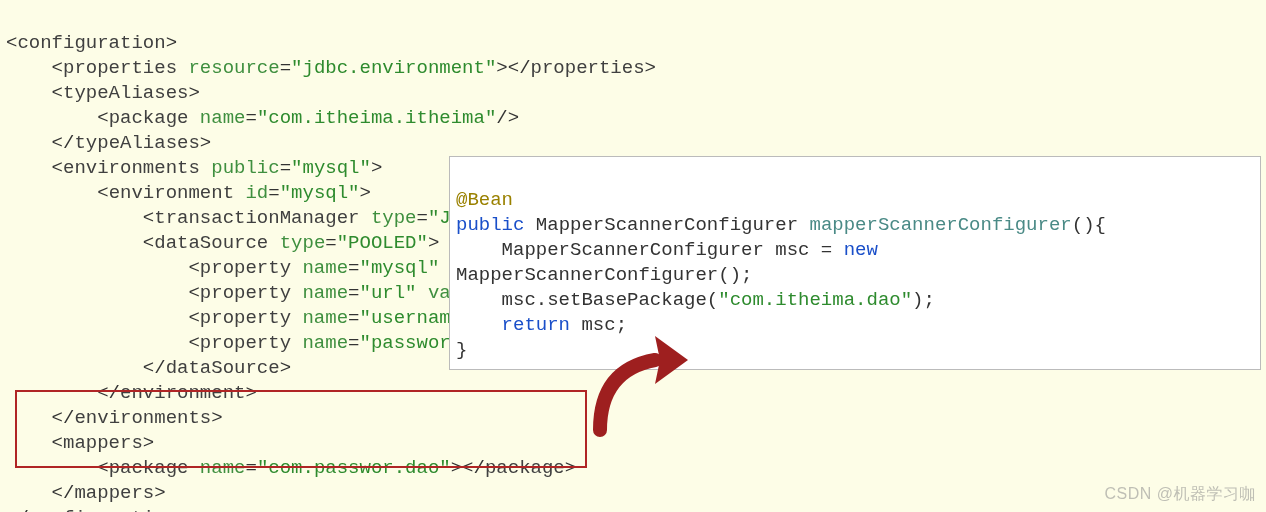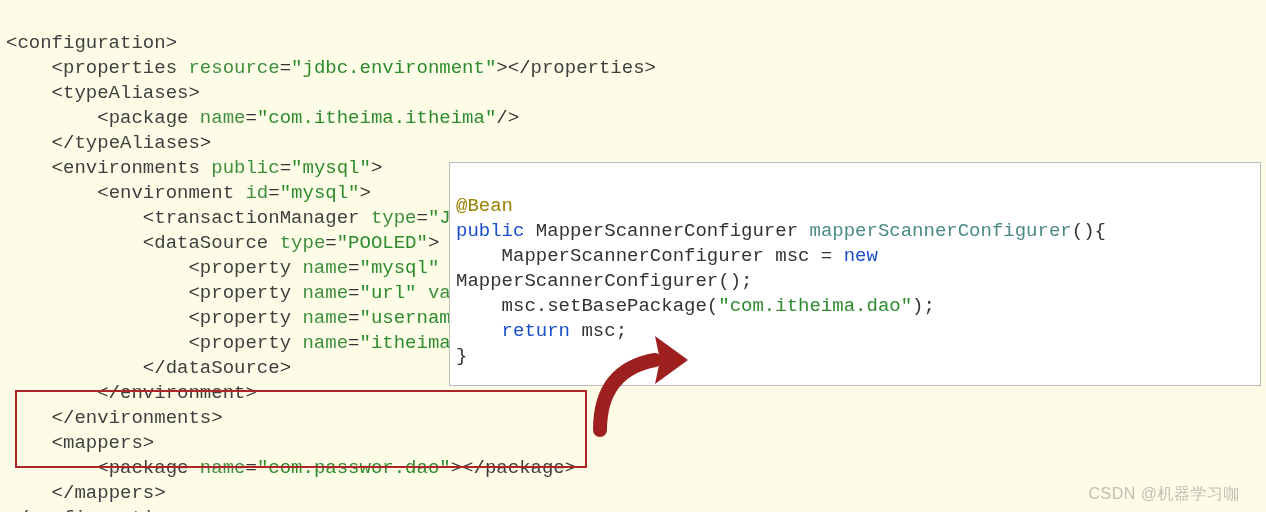--- a/index.html
+++ b/index.html
@@ -21,38 +21,38 @@
 .highlight-box{
   position:absolute;
   left:15px;top:390px;
   width:572px;height:78px;
   border:2px solid #b02525;
   box-sizing:border-box;
   pointer-events:none;
 }
 .popup{
   position:absolute;
-  left:449px;top:162px;
+  left:449px;top:156px;
   width:812px;
   min-height:186px;
-  padding:6px 6px 16px 6px;
+  padding:6px 6px 6px 6px;
   background:#fff;
   border:1px solid #bbb;
   box-sizing:border-box;
   white-space:pre;
   font-family:"Consolas","Menlo","Courier New",monospace;
 }
 .anno{color:#9a8100}
 .kw{color:#1a4fc9}
 .type{color:#333}
 .mname{color:#4a8a86}
 .str{color:#2e8b2e}
 .svg-arrow{position:absolute;left:580px;top:330px;pointer-events:none}
 .watermark{
-  position:absolute;right:26px;bottom:6px;
+  position:absolute;right:10px;bottom:6px;
   color:rgba(140,140,140,.55);
   font-family:sans-serif;font-size:16px;
   letter-spacing:.5px;
 }
 </style>
 </head>
 <body>
 
 <div class="code">
 <span class="punct">&lt;</span><span class="tag">configuration</span><span class="punct">&gt;</span>
@@ -60,21 +60,21 @@
     <span class="punct">&lt;</span><span class="tag">typeAliases</span><span class="punct">&gt;</span>
         <span class="punct">&lt;</span><span class="tag">package</span> <span class="attr">name</span><span class="punct">=</span><span class="val">"<span>com.itheima.itheima</span>"</span><span class="punct">/&gt;</span>
     <span class="punct">&lt;/</span><span class="tag">typeAliases</span><span class="punct">&gt;</span>
     <span class="punct">&lt;</span><span class="tag">environments</span> <span class="attr">public</span><span class="punct">=</span><span class="val">"<span>mysql</span>"</span><span class="punct">&gt;</span>
         <span class="punct">&lt;</span><span class="tag">environment</span> <span class="attr">id</span><span class="punct">=</span><span class="val">"<span>mysql</span>"</span><span class="punct">&gt;</span>
             <span class="punct">&lt;</span><span class="tag">transactionManager</span> <span class="attr">type</span><span class="punct">=</span><span class="val">"<span>J</span></span>
             <span class="punct">&lt;</span><span class="tag">dataSource</span> <span class="attr">type</span><span class="punct">=</span><span class="val">"<span>POOLED</span>"</span><span class="punct">&gt;</span>
                 <span class="punct">&lt;</span><span class="tag">property</span> <span class="attr">name</span><span class="punct">=</span><span class="val">"<span>mysql</span>"</span>
                 <span class="punct">&lt;</span><span class="tag">property</span> <span class="attr">name</span><span class="punct">=</span><span class="val">"<span>url</span>"</span> <span class="attr">va</span>
                 <span class="punct">&lt;</span><span class="tag">property</span> <span class="attr">name</span><span class="punct">=</span><span class="val">"<span>usernam</span></span>
-                <span class="punct">&lt;</span><span class="tag">property</span> <span class="attr">name</span><span class="punct">=</span><span class="val">"<span>itheima</span></span>
+                <span class="punct">&lt;</span><span class="tag">property</span> <span class="attr">name</span><span class="punct">=</span><span class="val">"<span>passwor</span></span>
             <span class="punct">&lt;/</span><span class="tag">dataSource</span><span class="punct">&gt;</span>
         <span class="punct">&lt;/</span><span class="tag">environment</span><span class="punct">&gt;</span>
     <span class="punct">&lt;/</span><span class="tag">environments</span><span class="punct">&gt;</span>
     <span class="punct">&lt;</span><span class="tag">mappers</span><span class="punct">&gt;</span>
         <span class="punct">&lt;</span><span class="tag">package</span> <span class="attr">name</span><span class="punct">=</span><span class="val">"<span>com.passwor.dao</span>"</span><span class="punct">&gt;&lt;/</span><span class="tag">package</span><span class="punct">&gt;</span>
     <span class="punct">&lt;/</span><span class="tag">mappers</span><span class="punct">&gt;</span>
 <span class="punct">&lt;/</span><span class="tag">configuration</span><span class="punct">&gt;</span>
 </div>
 
 <div class="highlight-box"></div>

